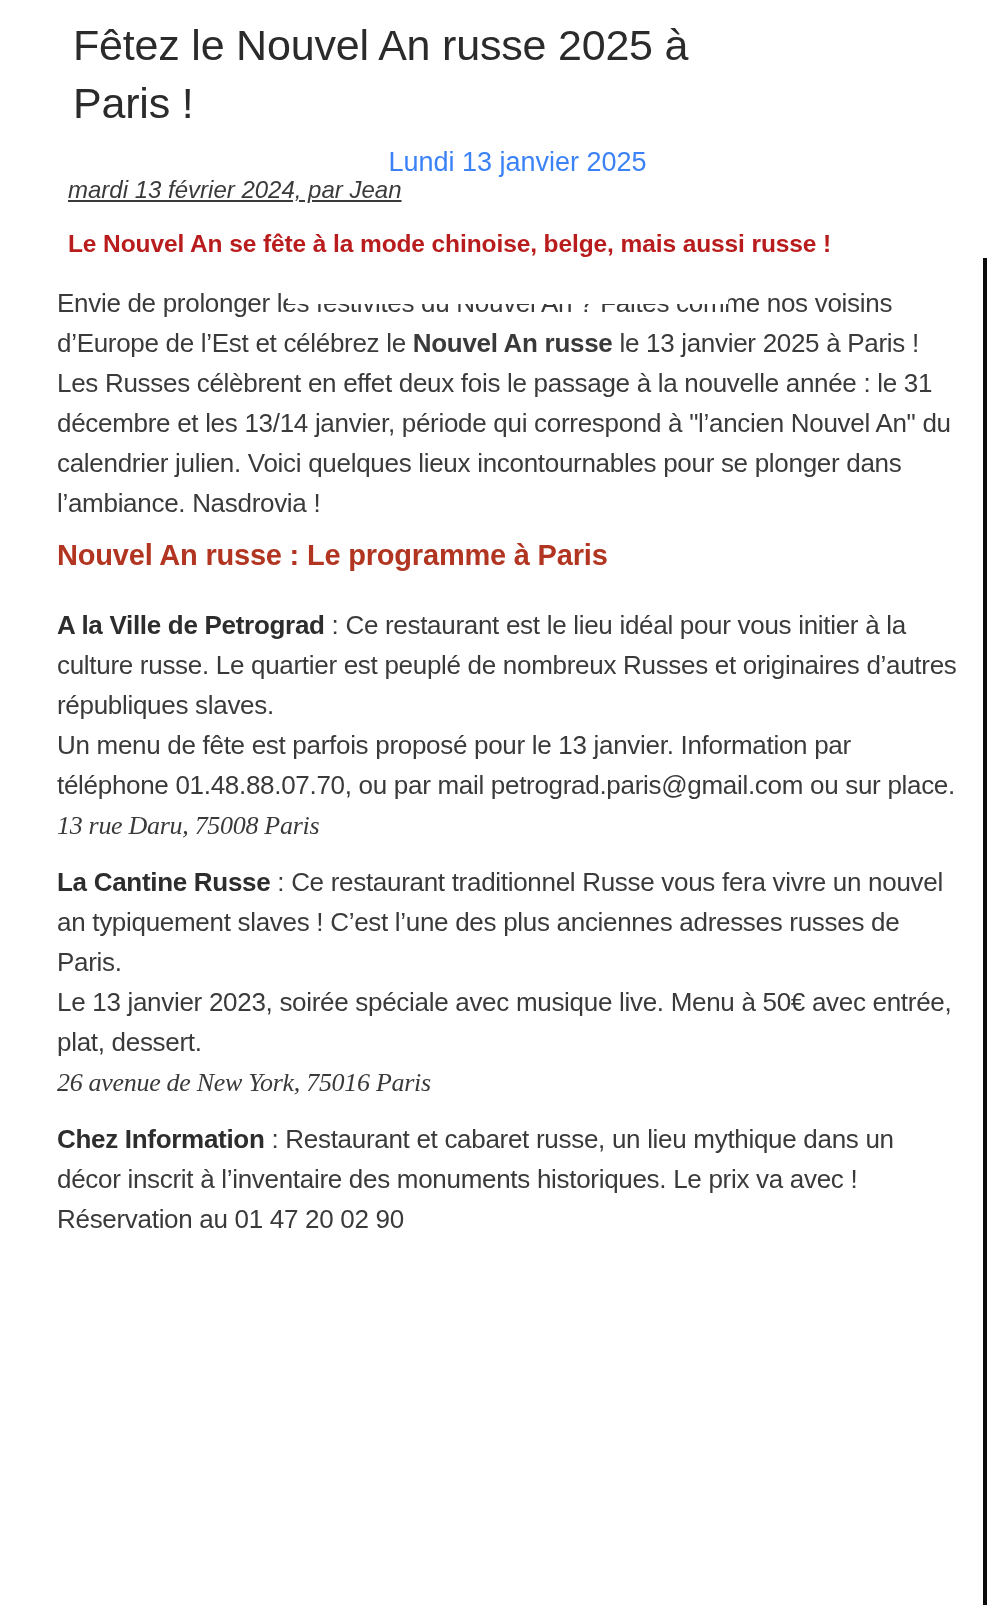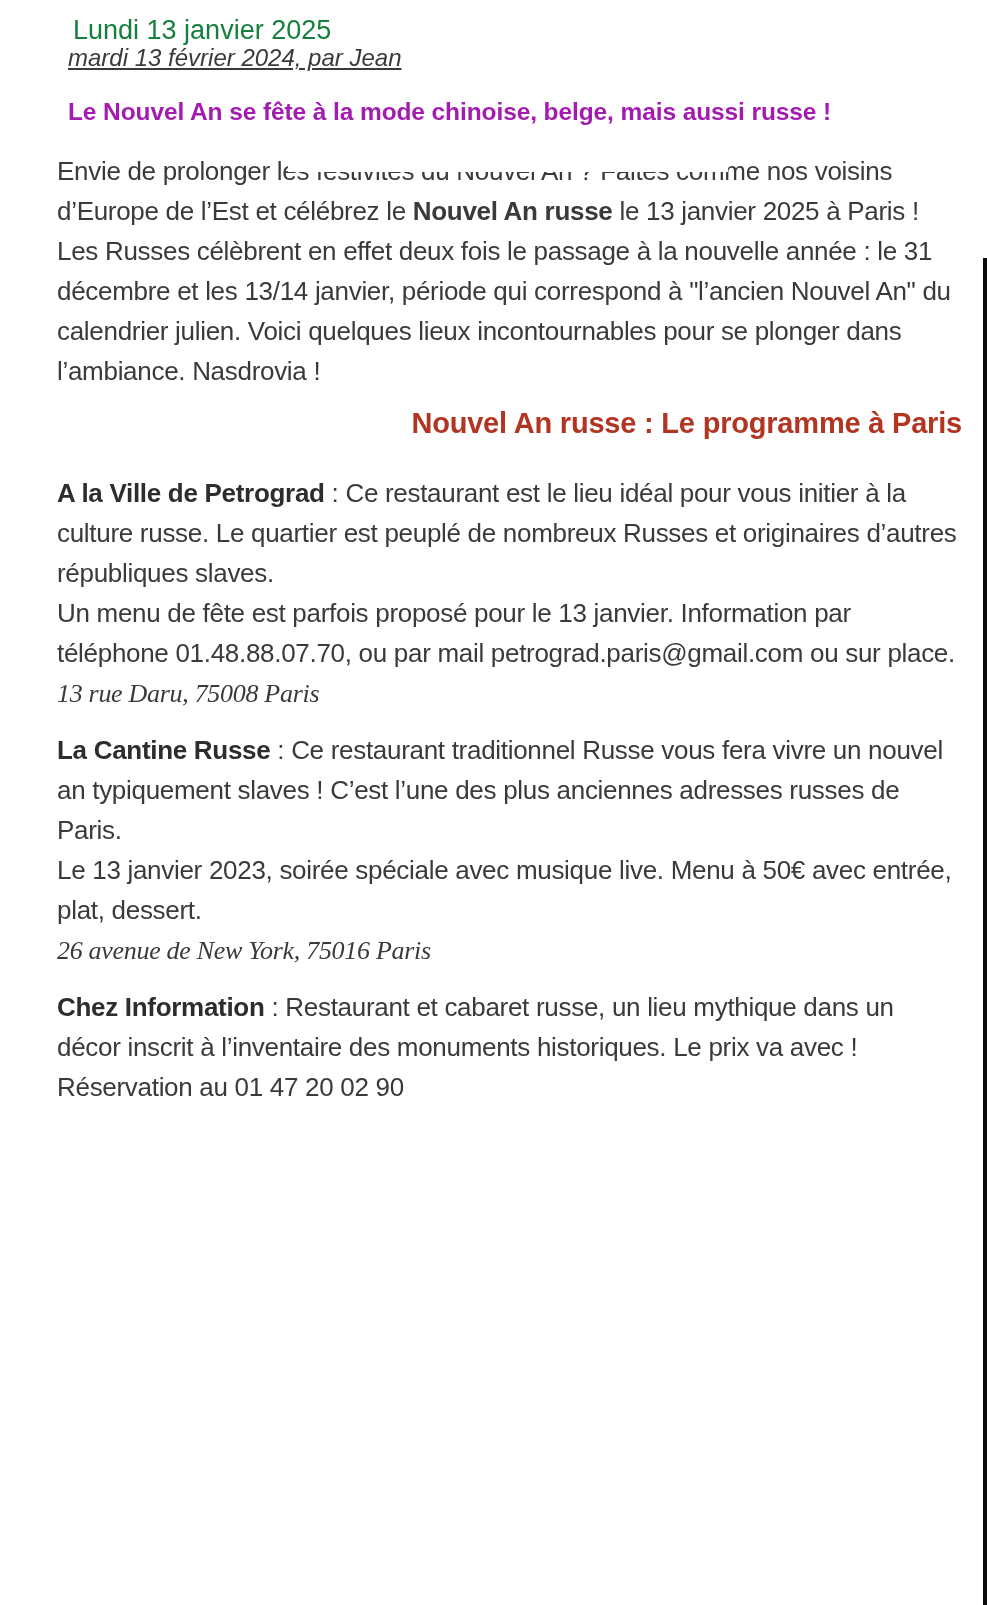--- a/index.html
+++ b/index.html
@@ -23,35 +23,36 @@
     line-height: 58px;
     font-weight: 400;
     color: #2b2b2b;
     letter-spacing: -0.2px;
     margin: 0 0 16px 16px;
   }
   p.date {
     font-size: 27px;
     line-height: 28px;
     margin: 0 0 0 16px;
-    color: #15803d;
+    color: #3b82f6;
+    text-align: center;
   }
   p.byline {
     font-size: 24px;
     line-height: 28px;
     font-style: italic;
     margin: 0 0 20px 11px;
     color: #3a3a3a;
     text-decoration: underline;
   }
   p.chapo {
     font-size: 24.5px;
     line-height: 39px;
     font-weight: 700;
-    color: #a21caf;
+    color: #b91c1c;
     letter-spacing: -0.1px;
     margin: 0 0 20px 11px;
   }
   .body {
     font-size: 26px;
     line-height: 40px;
     letter-spacing: -0.3px;
     color: #3a3a3a;
     margin: 0;
   }
@@ -65,21 +66,21 @@
     top: 0;
     width: 440px;
     height: 21px;
     background: #ffffff;
     pointer-events: none;
   }
   h2.program {
     font-size: 29px;
     line-height: 36px;
     font-weight: 700;
-    text-align: right;
+    text-align: left;
     letter-spacing: -0.2px;
     margin: 14px 0 32px 0;
     
   }
   .venue {
     margin-bottom: 16px;
   }
   .venue strong {
     color: #2d2d2d;
     margin-top: 34px;
@@ -95,20 +96,21 @@
     width: 4px;
     height: 1347px;
     background: #0c0c0c;
   }
 </style>
 </head>
 <body>
 
 <div class="page">
 
+  <h1 class="title"><span>Fêtez le Nouvel An russe 2025 à</span><br><span>Paris !</span></h1>
 
   <p class="date">Lundi 13 janvier 2025</p>
 
   <p class="byline">mardi 13 février 2024, par Jean</p>
 
   <p class="chapo"><span>Le Nouvel An se fête à la mode chinoise, belge, mais aussi russe !</span><br></p>
 
   <p class="body lead"><span>Envie de prolonger les festivités du Nouvel An ? Faites comme nos voisins d’Europe de l’Est et célébrez le </span><strong>Nouvel An russe</strong><span> le 13 janvier 2025 à Paris ! Les Russes célèbrent en effet deux fois le passage à la nouvelle année : le 31 décembre et les 13/14 janvier, période qui correspond à "l’ancien Nouvel An" du calendrier julien. Voici quelques lieux incontournables pour se plonger dans l’ambiance. Nasdrovia !</span><span class="glitch"></span></p>
 
   <h2 class="program" style="color: rgb(178, 53, 34);">Nouvel An russe : Le programme à Paris</h2>

